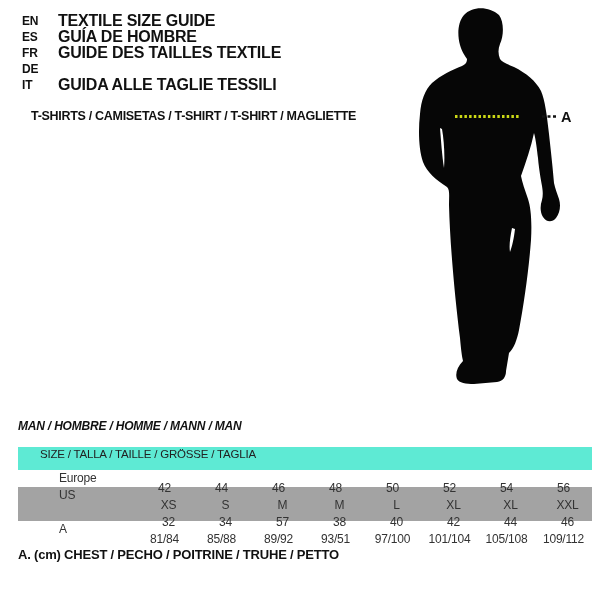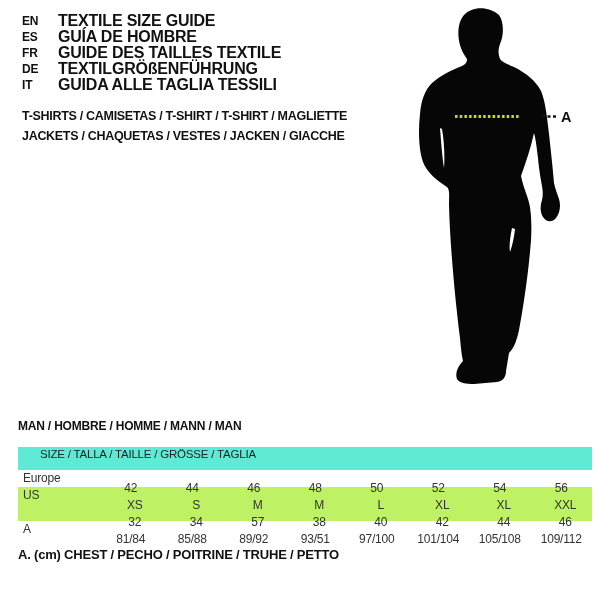--- a/index.html
+++ b/index.html
@@ -18,41 +18,41 @@
   .lang-row { display: flex; height: 16px; line-height: 16px; }
   .lang-code {
     width: 36px; font-size: 12px; font-weight: bold; letter-spacing: -0.2px;
   }
   .lang-label { font-size: 16px; font-weight: bold; letter-spacing: -0.2px; }
 
   
   .category-block { left: 22px; top: 106px; }
   .category-line {
     font-size: 12.5px; font-weight: bold; letter-spacing: -0.3px;
-    height: 20px; line-height: 20px; white-space: nowrap;
+    height: 20px; line-height: 20px; white-space: nowrap; margin-left: 9px;
   }
 
   
   .figure-svg { left: 403px; top: 0; }
 
   
   .section-title {
     left: 18px; top: 419px;
-    font-size: 12px; font-weight: bold; letter-spacing: -0.2px;
+    font-size: 12px; font-weight: bold; letter-spacing: -0.2px; font-style: italic;
   }
 
   
   .size-table { left: 18px; top: 447px; width: 574px; }
   .t-header {
     background: #5eead4; height: 23px; line-height: 15px;
     font-size: 11.5px; color: #222; padding-left: 22px; letter-spacing: -0.2px;
   }
   .t-row { display: flex; height: 17px; line-height: 17px; font-size: 12px; color: #333; }
-  .t-row.shaded { background: #bef264; gap: 8px; }
-  .row-label { width: 82px; padding-left: 5px; text-align: left; letter-spacing: -0.2px; }
+  .t-row.shaded { background: #a3a3a3; gap: 8px; }
+  .row-label { width: 82px; padding-left: 5px; text-align: left; letter-spacing: -0.2px; margin-left: 36px; }
   .t-cell { flex: 1; text-align: center; letter-spacing: -0.2px; margin-top: 10px; }
 
   
   .footnote {
     left: 18px; top: 547px;
     font-size: 13px; font-weight: bold; letter-spacing: -0.2px;
   }
 </style>
 </head>
 <body>
@@ -65,31 +65,29 @@
   <div class="lang-row">
     <span class="lang-code">ES</span>
     <span class="lang-label">GUÍA DE HOMBRE</span>
   </div>
   <div class="lang-row">
     <span class="lang-code">FR</span>
     <span class="lang-label">GUIDE DES TAILLES TEXTILE</span>
   </div>
   <div class="lang-row">
     <span class="lang-code">DE</span>
-    <span class="lang-label">TEXTILGRÖßENFÜHRUNG</span>
   </div>
   <div class="lang-row">
     <span class="lang-code">IT</span>
-    <span class="lang-label">GUIDA ALLE TAGLIA TESSILI</span>
+    <span class="lang-label">GUIDA ALLE TAGLIE TESSILI</span>
   </div>
 </div>
 
 <div class="abs category-block">
   <div class="category-line">T-SHIRTS / CAMISETAS / T-SHIRT / T-SHIRT / MAGLIETTE</div>
-  <div class="category-line">JACKETS / CHAQUETAS / VESTES / JACKEN / GIACCHE</div>
 </div>
 
 <svg class="abs figure-svg" width="197" height="400" viewBox="403 0 197 400" xmlns="http://www.w3.org/2000/svg">
   <path fill="#060606" fill-rule="evenodd" d="
         M 464 15
         C 458 22 457 34 460 45
         C 462 52 465 56 467 59
         C 467 62 466 64 462 66
         C 452 70 441 75 432 83
         C 425 90 421 100 420 114

